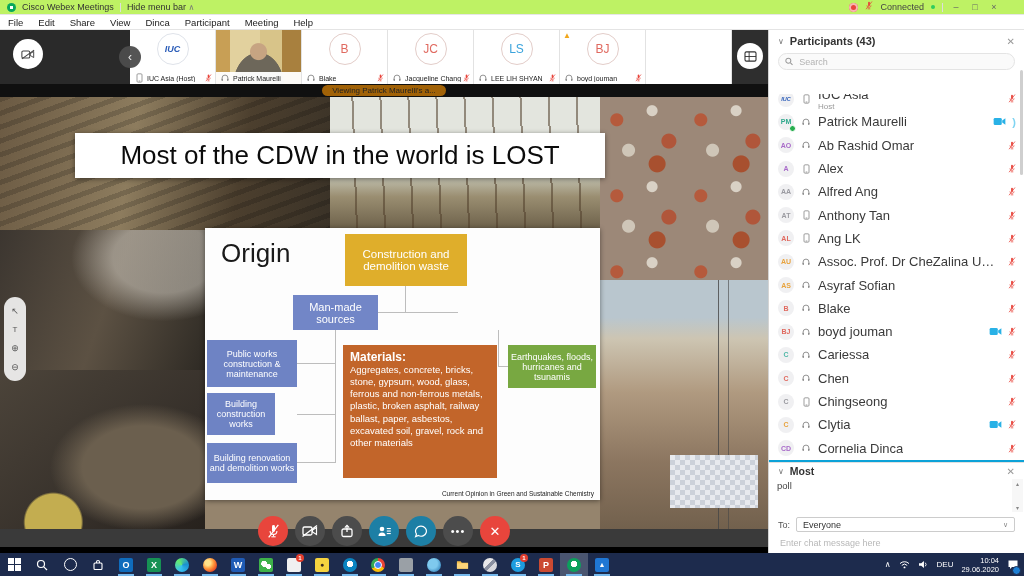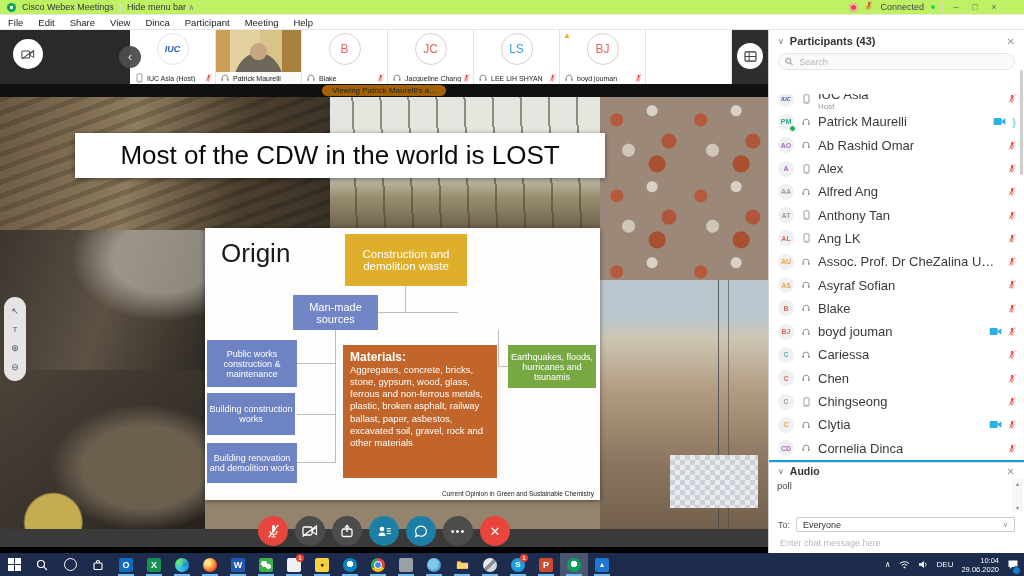--- a/index.html
+++ b/index.html
@@ -388,21 +388,21 @@
       <div class="dline" style="left:173px;top:84px;width:80px;height:1px"></div>
       <div class="dline" style="left:130px;top:102px;width:1px;height:133px"></div>
       <div class="dline" style="left:92px;top:135px;width:38px;height:1px"></div>
       <div class="dline" style="left:92px;top:186px;width:38px;height:1px"></div>
       <div class="dline" style="left:92px;top:234px;width:38px;height:1px"></div>
       <div class="dline" style="left:293px;top:102px;width:1px;height:36px"></div>
       <div class="dline" style="left:293px;top:138px;width:10px;height:1px"></div>
       <div class="dbox" style="left:140px;top:6px;width:122px;height:52px;background:#dfae2b;font-size:11.5px">Construction and demolition waste</div>
       <div class="dbox" style="left:88px;top:67px;width:85px;height:35px;background:#7286c7;font-size:11px">Man-made sources</div>
       <div class="dbox" style="left:2px;top:112px;width:90px;height:47px;background:#6e83c4;font-size:9px">Public works construction &amp; maintenance</div>
-      <div class="dbox" style="left:2px;top:165px;width:88px;height:42px;background:#6e83c4;font-size:9px">Building construction works</div>
+      <div class="dbox" style="left:2px;top:165px;width:68px;height:42px;background:#6e83c4;font-size:9px">Building construction works</div>
       <div class="dbox" style="left:2px;top:215px;width:90px;height:40px;background:#6e83c4;font-size:9px">Building renovation and demolition works</div>
       <div class="dbox" style="left:138px;top:117px;width:154px;height:133px;background:#c2652a;flex-direction:column;align-items:flex-start;justify-content:flex-start;padding:5px 7px">
         <span class="mat-title">Materials:</span>
         <span class="mat-body">Aggregates, concrete, bricks, stone, gypsum, wood, glass, ferrous and non-ferrous metals, plastic, broken asphalt, railway ballast, paper, asbestos, excavated soil, gravel, rock and other materials</span>
       </div>
       <div class="dbox" style="left:303px;top:117px;width:88px;height:43px;background:#78a841;font-size:9px">Earthquakes, floods, hurricanes and tsunamis</div>
       <div class="dcaption">Current Opinion in Green and Sustainable Chemistry</div>
     </div>
 
     <div class="checker"></div>
@@ -864,21 +864,21 @@
           </div>
         </div>
         <div class="prow selected"></div>
       </div>
     <div class="pscroll"></div>
   </div>
 
   <div class="cpanel">
     <div class="chead">
       <span class="chev">∨</span>
-      <span>Audio</span>
+      <span>Most</span>
       <span class="pclose">✕</span>
     </div>
     <div class="cmsg">
       <span class="txt">poll</span>
       <div class="cscroll">
           <span>▴</span>
           <span>▾</span>
         </div>
     </div>
     <div class="torow">

